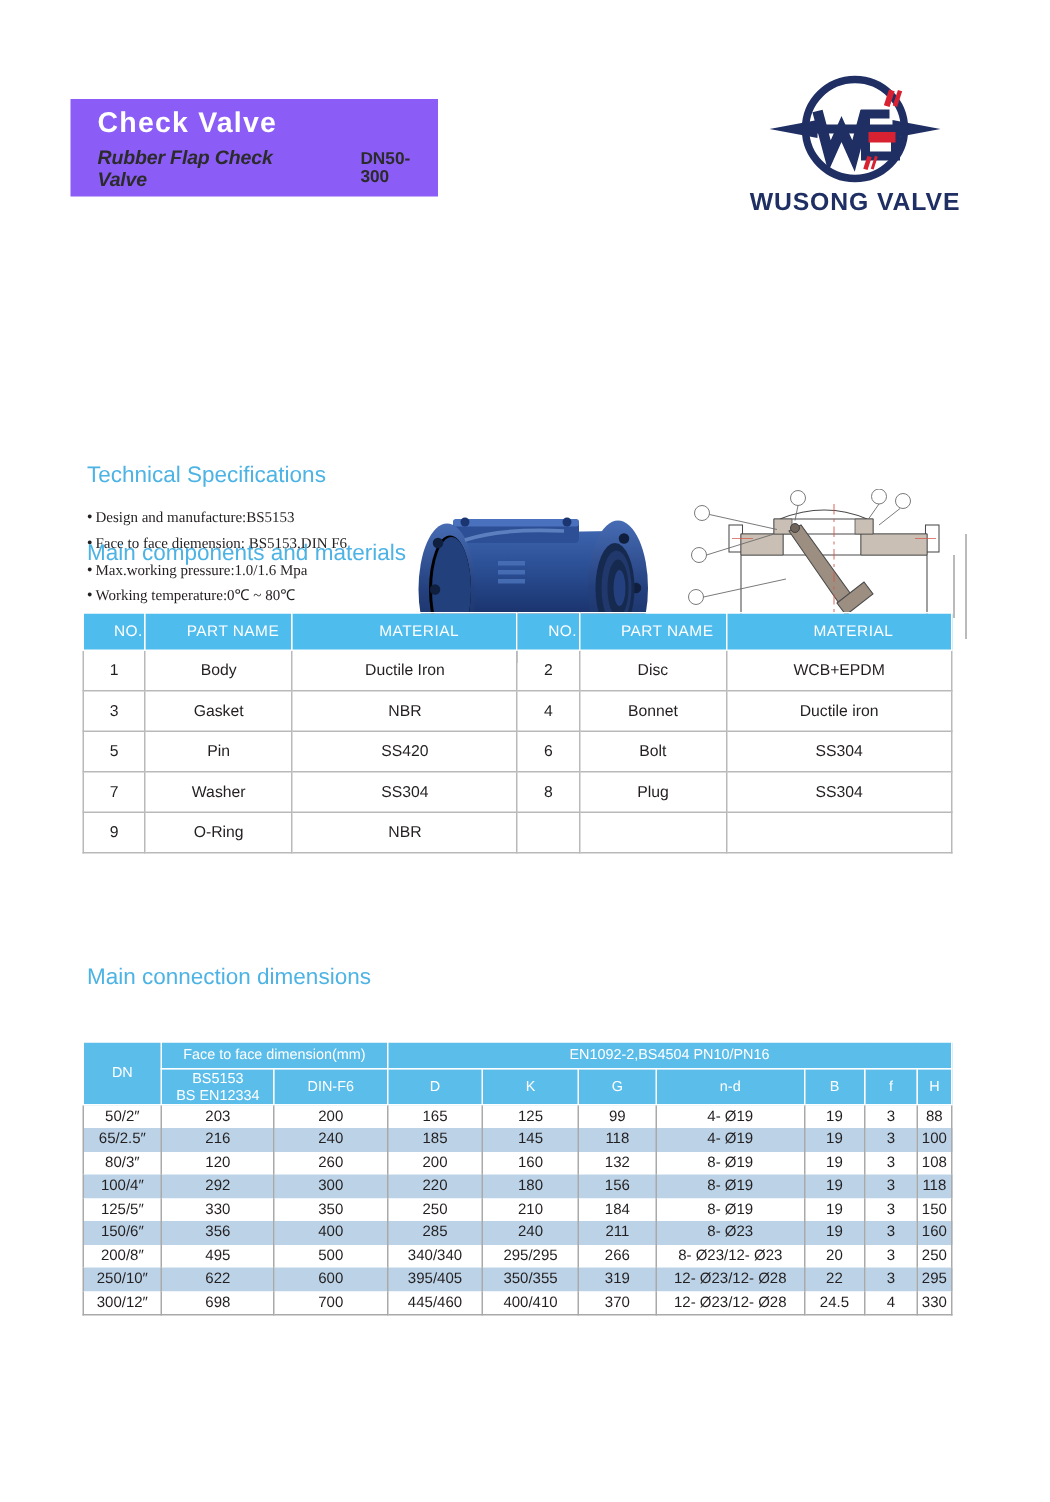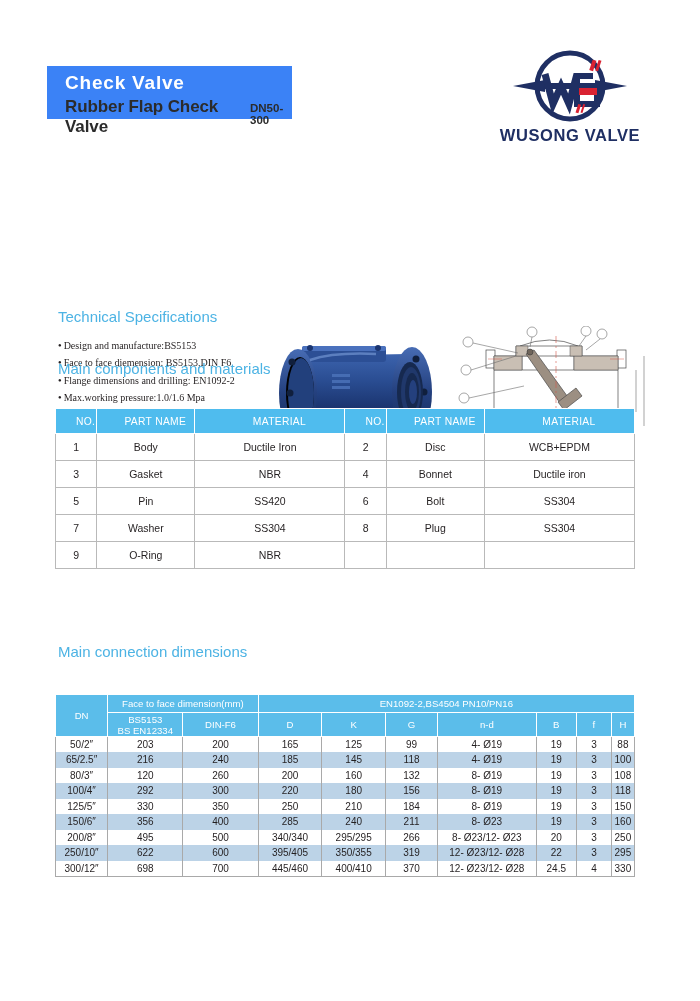--- a/index.html
+++ b/index.html
@@ -17,41 +17,42 @@
   
   .header {
     position: relative;
     height: 130px;
   }
   .title-box {
     position: absolute;
     left: 47px;
     top: 66px;
     width: 245px;
-    height: 53px;
-    background: #3b82f6;
+    height: 65px;
+    background: #8b5cf6;
     padding: 6px 0 10px 18px;
   }
   .title-main {
     color: #ffffff;
     font-size: 19px;
     font-weight: bold;
     letter-spacing: 0.8px;
     line-height: 22px;
   }
   .title-sub-row {
     display: flex;
     align-items: baseline;
     margin-top: 3px;
   }
   .title-sub {
     color: #2b2b2b;
-    font-size: 17px;
+    font-size: 13px;
     font-weight: bold;
     letter-spacing: -0.1px;
+    font-style: italic;
   }
   .title-dn {
     color: #2b2b2b;
     font-size: 11.5px;
     font-weight: bold;
     margin-left: 24px;
   }
 
   .logo-wrap {
     position: absolute;
@@ -209,21 +210,20 @@
   </div>
 </div>
 
 <div class="tech-block">
 
   <div class="section-heading tech-heading">Technical Specifications</div>
 
   <ul class="spec-list">
     <li>Design and manufacture:BS5153</li>
     <li>Face to face diemension: BS5153,DIN F6</li>
-    <li>Flange dimensions and drilling: EN1092-2</li>
     <li>Max.working pressure:1.0/1.6 Mpa</li>
     <li>Working temperature:0℃ ~ 80℃</li>
   </ul>
 
   <svg class="valve-photo" viewBox="0 0 200 128">
     <defs>
       <linearGradient id="bodyG" x1="0" y1="0" x2="0" y2="1">
         <stop offset="0%" stop-color="#3c63ad"></stop>
         <stop offset="35%" stop-color="#2a4d92"></stop>
         <stop offset="70%" stop-color="#1b3570"></stop>

